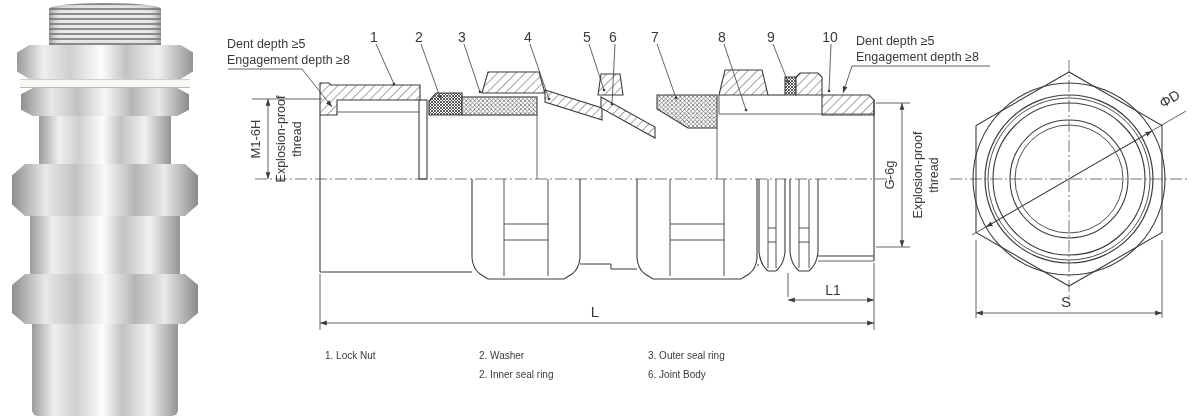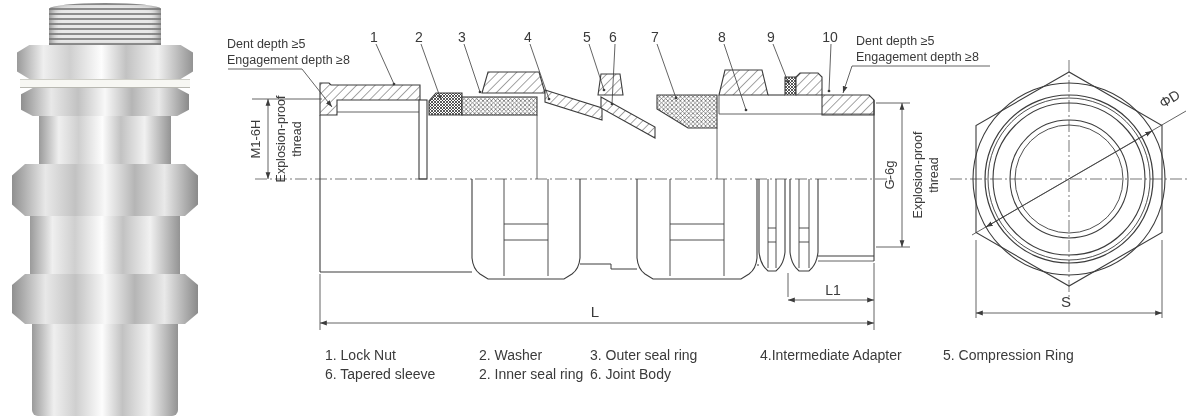--- a/index.html
+++ b/index.html
@@ -21,21 +21,21 @@
   .hexA{width:176px;height:34px;}
   .gasket-white{width:170px;height:7px;background:#f7f7f3;border-top:1px solid #cfcfc8;border-bottom:1px solid #b9b9b2;}
   .hexB{width:168px;height:28px;}
   .cylA{width:132px;height:48px;}
   .hexC{width:186px;height:52px;}
   .cylB{width:150px;height:58px;}
   .hexD{width:186px;height:50px;}
   .cylC{width:146px;height:92px;border-radius:0 0 6px 6px;}
 
   
-  .legend-col{position:absolute;top:346px;font-size:14px;line-height:19px;white-space:nowrap;}
+  .legend-col{position:absolute;top:346px;font-size:10px;line-height:19px;white-space:nowrap;}
   .legend-col span{display:block;}
 </style>
 </head>
 <body>
 
 <div class="canvas">
 
   
   <div class="photo">
     <div class="threads"></div>
@@ -221,31 +221,28 @@
       </g>
     </g>
     <text x="1172" y="103" font-size="14" text-anchor="middle" transform="rotate(-31 1172 103)">ΦD</text>
     <text x="1066" y="307" font-size="15" text-anchor="middle">S</text>
   </svg>
 
   
   <div>
     <div class="legend-col" style="left:325px">
       <span>1. Lock Nut</span>
-      <span>6. Tapered sleeve</span>
     </div>
     <div class="legend-col" style="left:479px">
       <span>2. Washer</span>
       <span>2. Inner seal ring</span>
     </div>
-    <div class="legend-col" style="left:590px">
+    <div class="legend-col" style="left:648px">
       <span>3. Outer seal ring</span>
       <span>6. Joint Body</span>
     </div>
     <div class="legend-col" style="left:760px">
-      <span>4.Intermediate Adapter</span>
     </div>
     <div class="legend-col" style="left:943px">
-      <span>5. Compression Ring</span>
     </div>
   </div>
 
 </div>
 
 </body></html>

